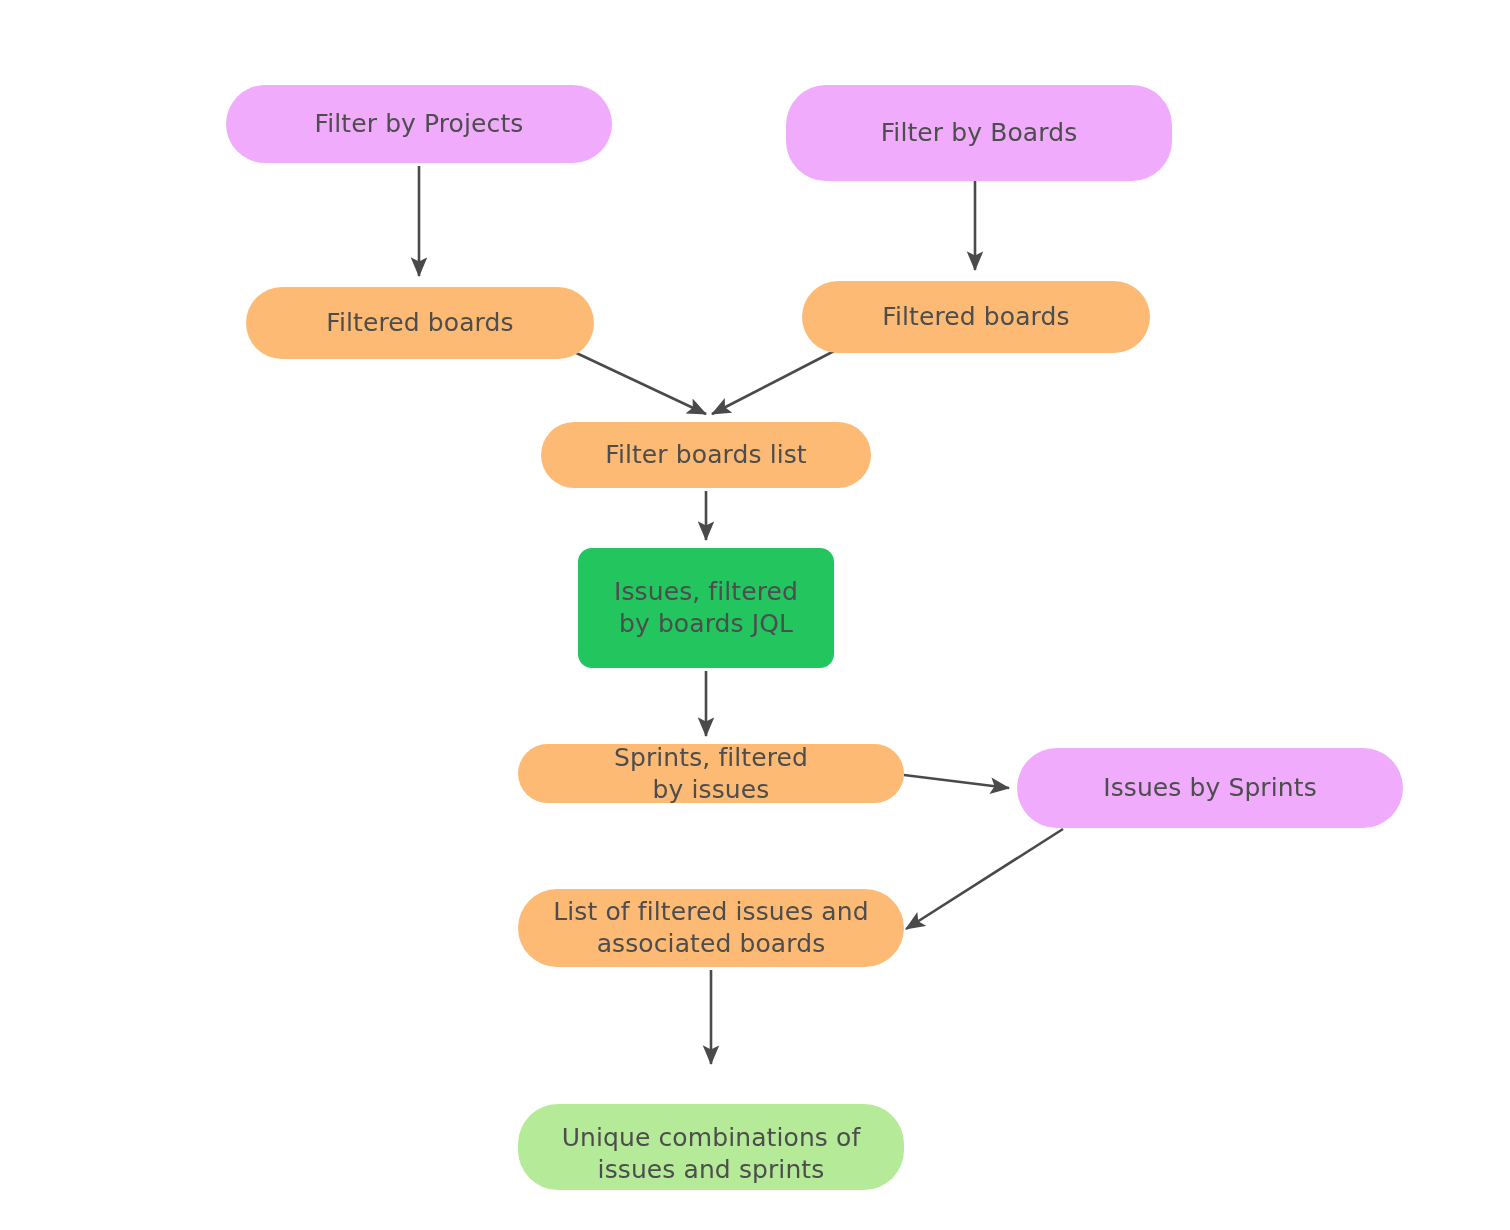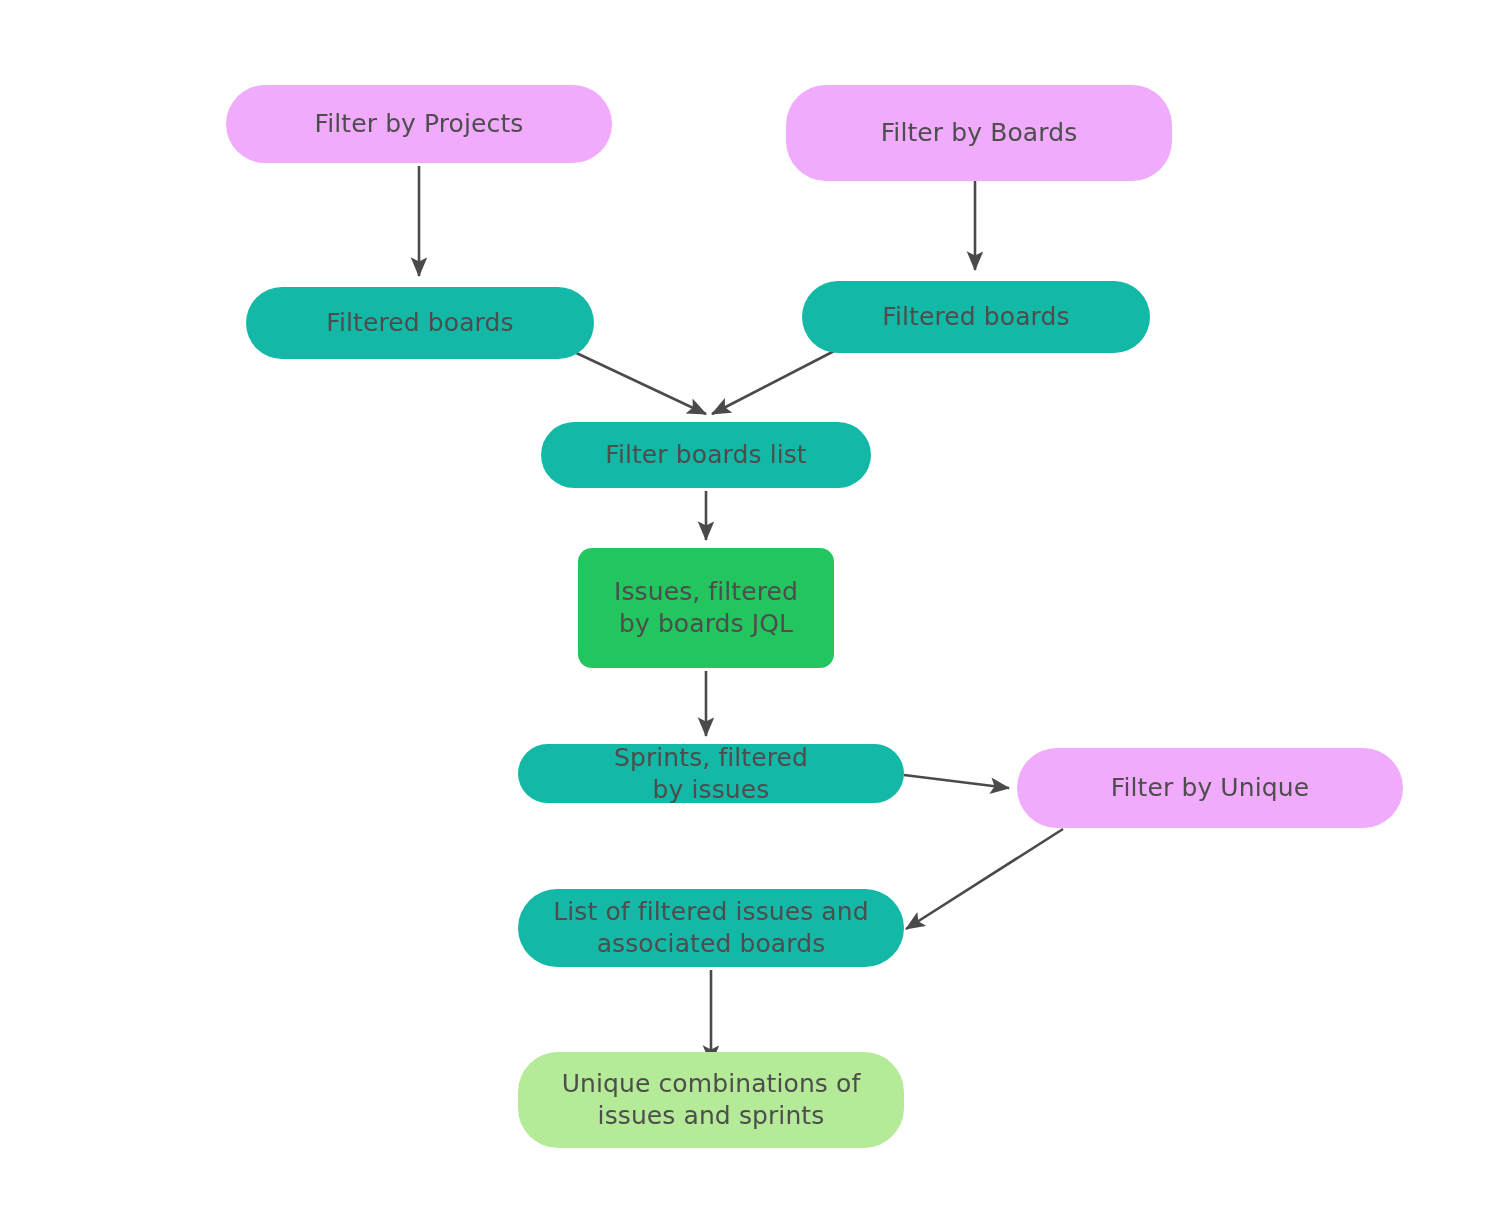--- a/index.html
+++ b/index.html
@@ -23,21 +23,21 @@
     justify-content: center;
     text-align: center;
     color: #4d4d4d;
     font-size: 25px;
     line-height: 1.28;
     letter-spacing: 0.1px;
     white-space: pre-line;
     padding: 4px 16px;
   }
   .node-teal   { background: #f0abfc; border-radius: 40px; }
-  .node-grey   { background: #14b8a6; border-radius: 40px; }
+  .node-grey   { background: #fdba74; border-radius: 40px; }
   .node-orange { background: #22c55e; border-radius: 14px; }
   .node-green  { background: #b5ea98; border-radius: 40px; }
 
   #edges {
     position: absolute;
     left: 0;
     top: 0;
     width: 1510px;
     height: 1230px;
     pointer-events: none;
@@ -70,20 +70,20 @@
   <div id="node-layer">
       <div class="node node-teal" style="left: 226px; top: 85px; width: 386px; height: 78px;"><span>Filter by Projects</span></div>
       <div class="node node-teal" style="left: 786px; top: 85px; width: 386px; height: 96px;"><span>Filter by Boards</span></div>
       <div class="node node-grey" style="left: 246px; top: 287px; width: 348px; height: 72px;"><span>Filtered boards</span></div>
       <div class="node node-grey" style="left: 802px; top: 281px; width: 348px; height: 72px;"><span>Filtered boards</span></div>
       <div class="node node-grey" style="left: 541px; top: 422px; width: 330px; height: 66px;"><span>Filter boards list</span></div>
       <div class="node node-orange" style="left: 578px; top: 548px; width: 256px; height: 120px;"><span>Issues, filtered
 by boards JQL</span></div>
       <div class="node node-grey" style="left: 518px; top: 744px; width: 386px; height: 59px;"><span>Sprints, filtered
 by issues</span></div>
-      <div class="node node-teal" style="left: 1017px; top: 748px; width: 386px; height: 80px;"><span>Filter by Unique</span></div>
+      <div class="node node-teal" style="left: 1017px; top: 748px; width: 386px; height: 80px;"><span>Issues by Sprints</span></div>
       <div class="node node-grey" style="left: 518px; top: 889px; width: 386px; height: 78px;"><span>List of filtered issues and
 associated boards</span></div>
-      <div class="node node-green" style="left: 518px; top: 1052px; width: 386px; height: 96px;"><span>Unique combinations of
+      <div class="node node-green" style="left: 518px; top: 1104px; width: 386px; height: 86px; align-items: flex-end;"><span>Unique combinations of
 issues and sprints</span></div>
     </div>
 
 </div>
 
 </body></html>

